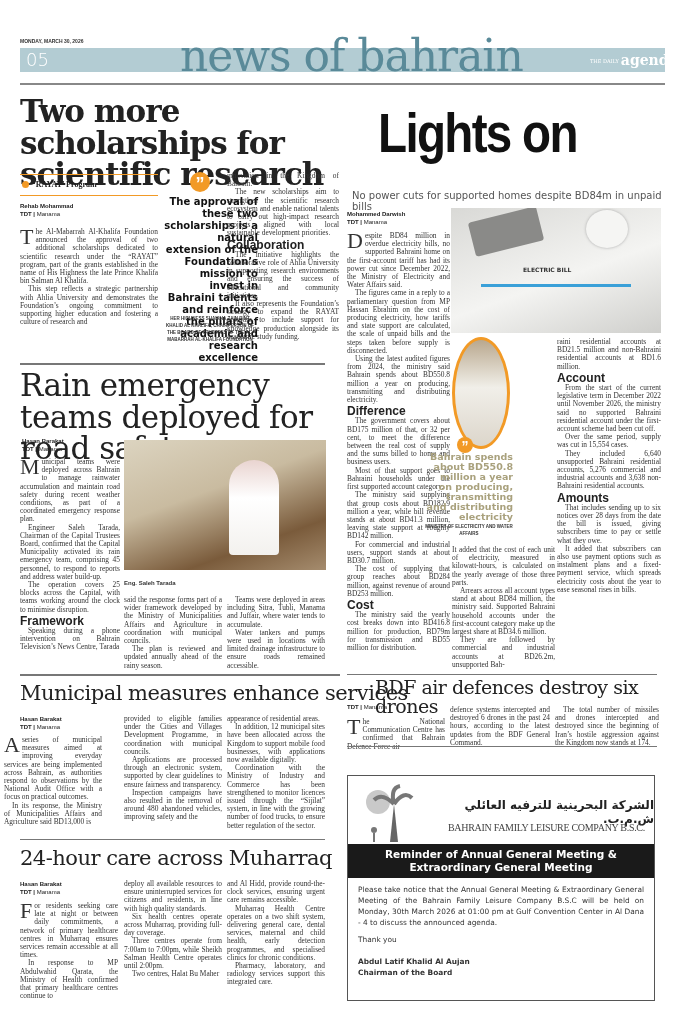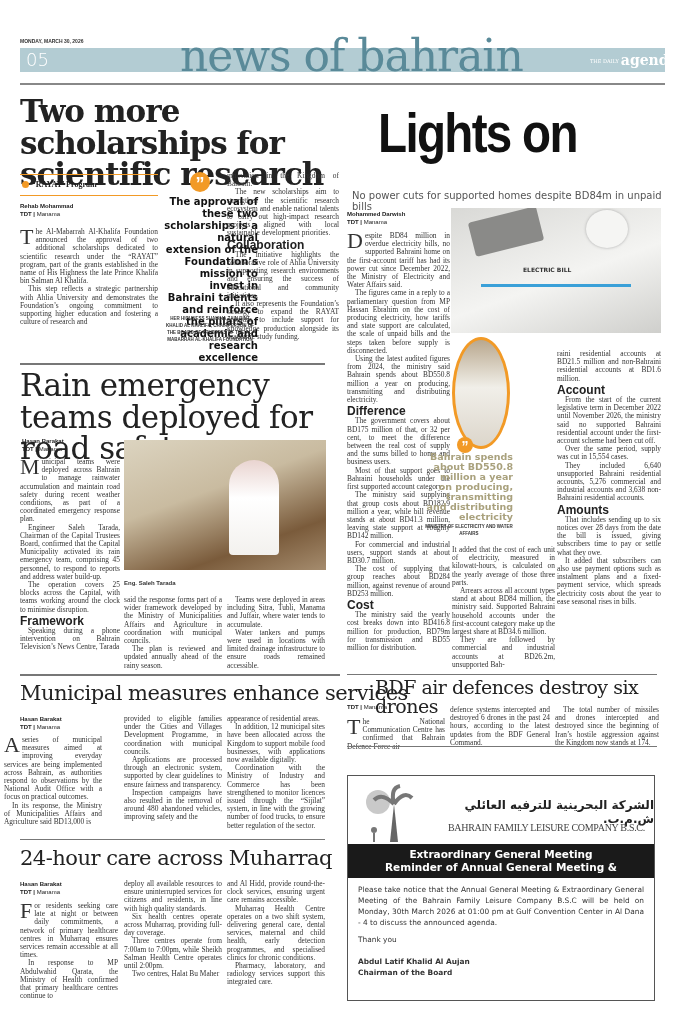--- a/index.html
+++ b/index.html
@@ -93,21 +93,21 @@
   </div>
 <div class="abs" style="left:452px;top:337px;width:58px;height:112px;border-radius:50%/50%;border:3px solid #f29a26;background:linear-gradient(180deg,#b9a88e,#f1efe9 45%,#dcd6cb);overflow:hidden"></div>
 <div class="abs qicon" style="left:457px;top:437px;width:16px;height:16px;font-size:14px;line-height:19px">”</div>
 <div class="abs pull" style="left:425px;top:452px;width:88px;color:#a9a17d;font-size:9.5px;line-height:10px">Bahrain spends about BD550.8 million a year on producing, transmitting and distributing electricity</div>
 <div class="abs pullsrc" style="left:425px;top:523px;width:88px">MINISTRY OF ELECTRICITY AND WATER AFFAIRS</div>
 <div class="abs txt" style="left:452px;top:546px;width:103px">
 <p style="text-indent:0">It added that the cost of each unit of electricity, measured in kilowatt-hours, is calculated on the yearly average of those three parts.</p>
     <p>Arrears across all account types stand at about BD84 million, the ministry said. Supported Bahraini household accounts under the first-account category make up the largest share at BD34.6 million.</p>
     <p>They are followed by commercial and industrial accounts at BD26.2m, unsupported Bah-</p>
   </div>
-<div class="abs txt" style="left:557px;top:350px;width:104px">
+<div class="abs txt" style="left:557px;top:338px;width:104px">
 <p style="text-indent:0">raini residential accounts at BD21.5 million and non-Bahraini residential accounts at BD1.6 million.</p>
 <div class="subh">Account</div>
 <p>From the start of the current legislative term in December 2022 until November 2026, the ministry said no supported Bahraini residential account under the first-account scheme had been cut off.</p>
     <p>Over the same period, supply was cut in 15,554 cases.</p>
     <p>They included 6,640 unsupported Bahraini residential accounts, 5,276 commercial and industrial accounts and 3,638 non-Bahraini residential accounts.</p>
 <div class="subh">Amounts</div>
     <p>That includes sending up to six notices over 28 days from the date the bill is issued, giving subscribers time to pay or settle what they owe.</p>
     <p>It added that subscribers can also use payment options such as instalment plans and a fixed-payment service, which spreads electricity costs about the year to ease seasonal rises in bills.</p>
   </div>
 
@@ -199,20 +199,20 @@
 <svg width="55" height="62" viewBox="0 0 55 62">
         <circle cx="18" cy="20" r="12" fill="#c9c9c9"></circle>
         <path d="M30 60 L34 22 L38 60 Z" fill="#666"></path>
         <path d="M34 22 Q22 10 14 18 M34 22 Q44 8 52 16 M34 22 Q30 6 40 4" stroke="#777" stroke-width="4" fill="none"></path>
         <circle cx="14" cy="48" r="3" fill="#777"></circle>
         <path d="M14 51 L14 60" stroke="#777" stroke-width="2"></path>
       </svg></div>
 <div style="position:absolute;left:100px;top:22px;font-family:'DejaVu Sans',sans-serif;font-weight:bold;font-size:12px;color:#222;direction:rtl">الشركة البحرينية للترفيه العائلي ش.م.ب.</div>
 <div style="position:absolute;left:100px;top:46px;font-family:'Liberation Serif',serif;font-size:10px;color:#444;letter-spacing:-0.3px">BAHRAIN FAMILY LEISURE COMPANY B.S.C.</div>
 <div class="adband" style="position:absolute;left:0;top:68px;width:306px">
+      <div>Reminder of Annual General Meeting &amp;</div>
       <div>Extraordinary General Meeting</div>
-      <div>Reminder of Annual General Meeting &amp;</div>
     </div>
 <div class="adtxt" style="position:absolute;top:108px;left:0;width:306px;text-align:justify">Please take notice that the Annual General Meeting &amp; Extraordinary General Meeting of the Bahrain Family Leisure Company B.S.C will be held on Monday, 30th March 2026 at 01:00 pm at Gulf Convention Center in Al Dana - 4 to discuss the announced agenda.</div>
 <div class="adtxt" style="position:absolute;top:158px;left:0">Thank you</div>
 <div class="adtxt" style="position:absolute;top:180px;left:0;font-weight:bold">Abdul Latif Khalid Al Aujan</div>
 <div class="adtxt" style="position:absolute;top:191px;left:0;font-weight:bold">Chairman of the Board</div>
 </div>
 
 </body></html>

